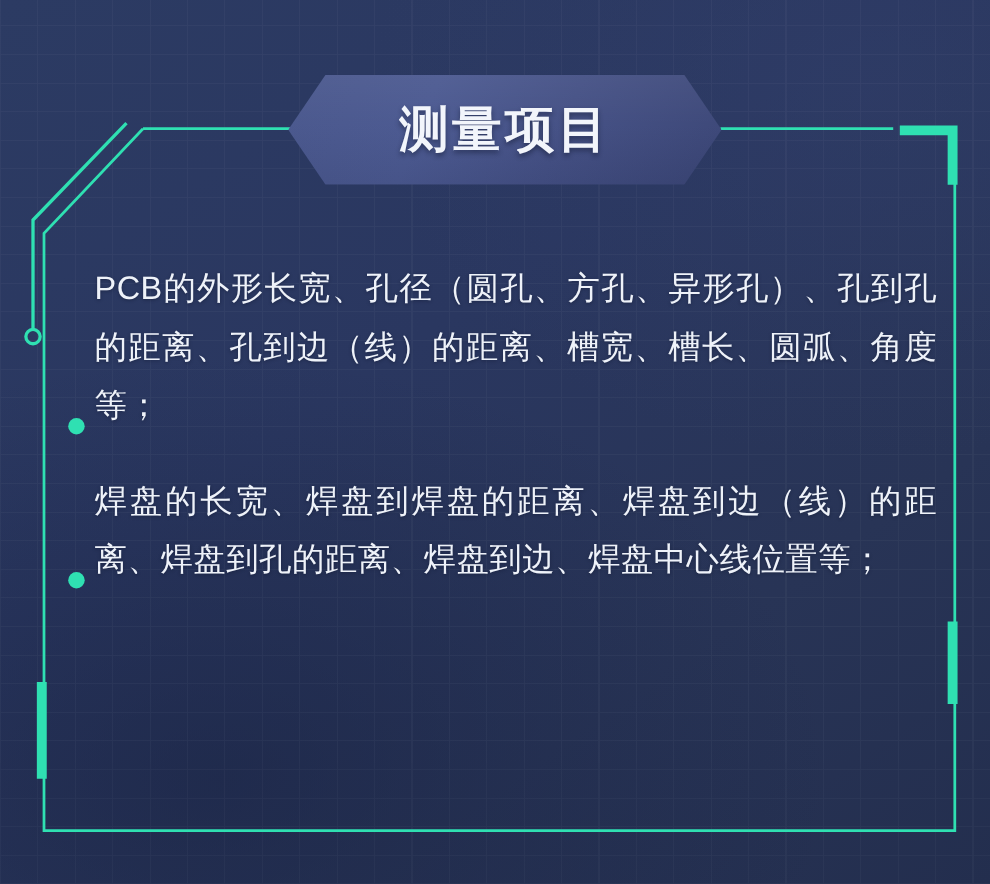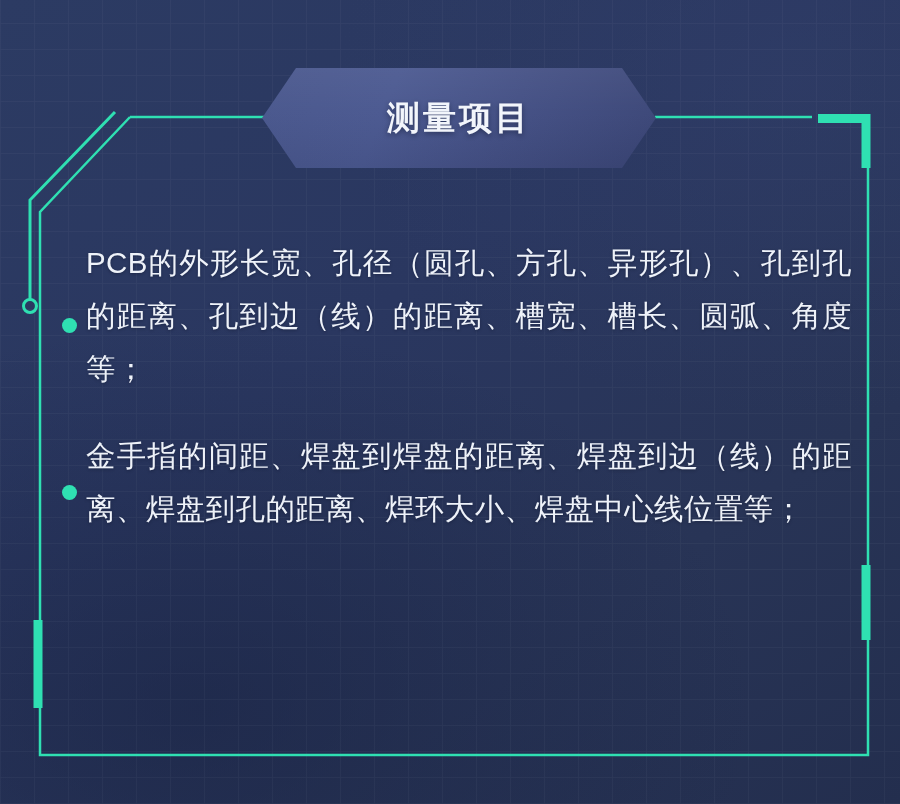--- a/index.html
+++ b/index.html
@@ -66,37 +66,37 @@
     clip-path: polygon(34px 0, 360px 0, 394px 50px, 360px 100px, 34px 100px, 0 50px);
     background: linear-gradient(180deg, rgba(255,255,255,0.055) 0%, rgba(255,255,255,0.015) 46%, rgba(0,0,0,0.05) 100%);
   }
   .banner-title {
     position: absolute;
     inset: 0;
     display: flex;
     align-items: center;
     justify-content: center;
     color: #f2f5fb;
-    font-size: 33px;
+    font-size: 45px;
     font-weight: bold;
     letter-spacing: 3px;
     text-shadow: 0 2px 5px rgba(12,18,38,0.45);
     white-space: nowrap;
   }
 
   
   .content {
     position: absolute;
     left: 62px;
     top: 236px;
     width: 790px;
   }
   .bullet-row {
     display: flex;
-    align-items: center;
+    align-items: flex-end;
     margin-bottom: 34px;
   }
   .bullet-row:last-child { margin-bottom: 0; }
   .bullet-dot {
     flex: 0 0 auto;
     width: 15px;
     height: 15px;
     border-radius: 50%;
     background: #2fe0b2;
     margin-top: 20px;
@@ -144,18 +144,18 @@
 
   <div class="content">
 
     <div class="bullet-row">
       <span class="bullet-dot"></span>
       <span class="bullet-text">PCB的外形长宽、孔径（圆孔、方孔、异形孔）、孔到孔的距离、孔到边（线）的距离、槽宽、槽长、圆弧、角度等；</span>
     </div>
 
     <div class="bullet-row">
       <span class="bullet-dot"></span>
-      <span class="bullet-text">金手指的间距、焊盘到焊盘的距离、焊盘到边（线）的距离、焊盘到孔的距离、焊环大小、焊盘中心线位置等；</span>
+      <span class="bullet-text">焊盘的长宽、焊盘到焊盘的距离、焊盘到边（线）的距离、焊盘到孔的距离、焊盘到边、焊盘中心线位置等；</span>
     </div>
 
 
   </div>
 </div>
 
 </body></html>

